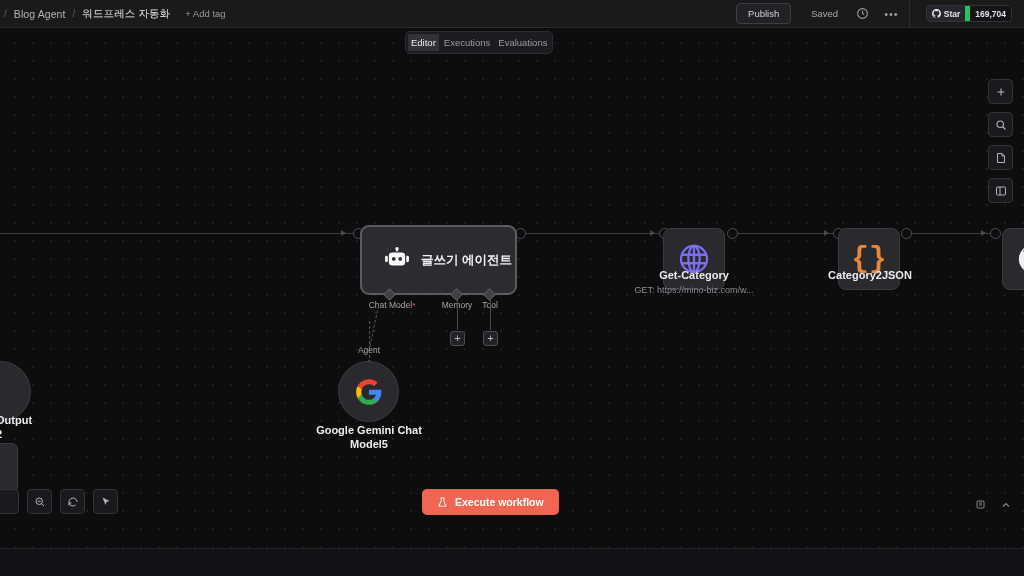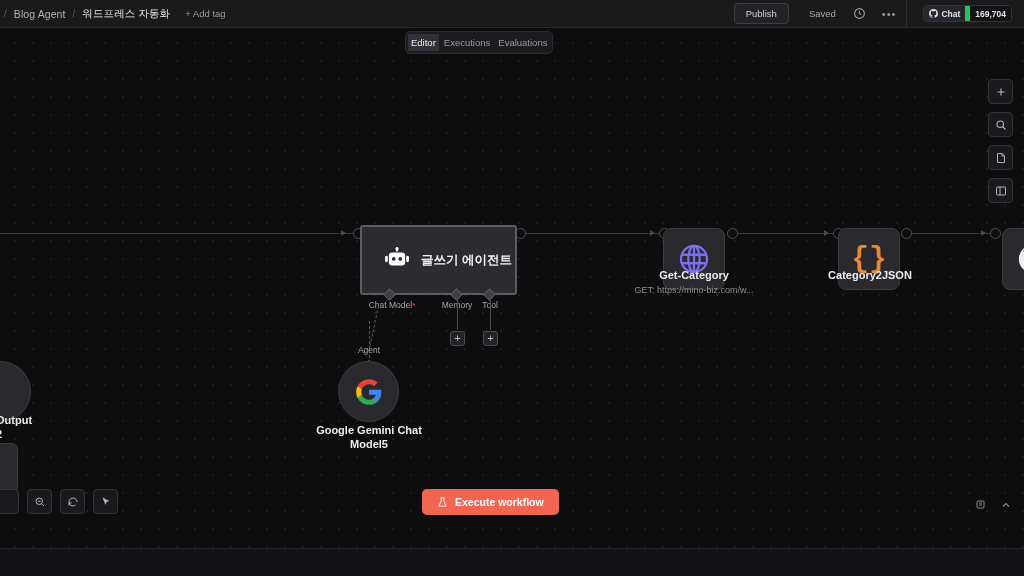--- a/index.html
+++ b/index.html
@@ -74,21 +74,21 @@
     border: 1px solid #3a3a40; display: flex; align-items: center; justify-content: center;
   }
   .node-label { position: absolute; text-align: center; color: #ededf0;
                 font-size: 11px; font-weight: bold; width: 220px; }
   .node-sub { position: absolute; text-align: center; color: #8b8b93;
               font-size: 9px; width: 240px; }
 
   
   .agent {
     position: absolute; left: 360px; top: 197px; width: 157px; height: 70px;
-    border-radius: 3px; background: #2c2c30; border: 2px solid #5c5c64;
+    border-radius: 9px; background: #2c2c30; border: 2px solid #5c5c64;
     display: flex; align-items: center; gap: 11px; padding-left: 22px;
   }
   .agent-title { color: #f2f2f5; font-size: 12.5px; font-weight: bold; }
   .sub-port { position: absolute; width: 9px; height: 9px; background: #3f3f46;
               border: 1px solid #5a5a62; transform: rotate(45deg); }
   .sub-lbl { position: absolute; color: #a5a5ad; font-size: 8.5px;
              text-align: center; width: 90px; }
   .req { color: #ff5a46; font-size: 8px; }
   .stem { position: absolute; width: 1px; background: #4a4a52; }
   .plus-btn { position: absolute; width: 15px; height: 15px; border-radius: 3px;
@@ -147,21 +147,21 @@
             <path d="M12 7v5l3 2"></path>
         </svg>
       </div>
       <div class="dots">•••</div>
       <div class="gh-sep"></div>
       <div class="gh">
         <div class="gh-l">
           <svg width="9" height="9" viewBox="0 0 16 16" fill="#e4e4e8">
             <path d="M8 0C3.58 0 0 3.58 0 8c0 3.54 2.29 6.53 5.47 7.59.4.07.55-.17.55-.38 0-.19-.01-.82-.01-1.49-2.01.37-2.53-.49-2.69-.94-.09-.23-.48-.94-.82-1.13-.28-.15-.68-.52-.01-.53.63-.01 1.08.58 1.23.82.72 1.21 1.87.87 2.33.66.07-.52.28-.87.51-1.07-1.78-.2-3.64-.89-3.64-3.95 0-.87.31-1.59.82-2.15-.08-.2-.36-1.02.08-2.12 0 0 .67-.21 2.2.82.64-.18 1.32-.27 2-.27s1.36.09 2 .27c1.53-1.04 2.2-.82 2.2-.82.44 1.1.16 1.92.08 2.12.51.56.82 1.27.82 2.15 0 3.07-1.87 3.75-3.65 3.95.29.25.54.73.54 1.48 0 1.07-.01 1.93-.01 2.2 0 .21.15.46.55.38A8.01 8.01 0 0 0 16 8c0-4.42-3.58-8-8-8z"></path>
           </svg>
-          <span>Chat</span>
+          <span>Star</span>
         </div>
         <div class="gh-r">169,704</div>
       </div>
     </div>
   </div>
 
   <div class="tabs">
     <div class="tab active">Editor</div>
     <div class="tab">Executions</div>
     <div class="tab">Evaluations</div>

